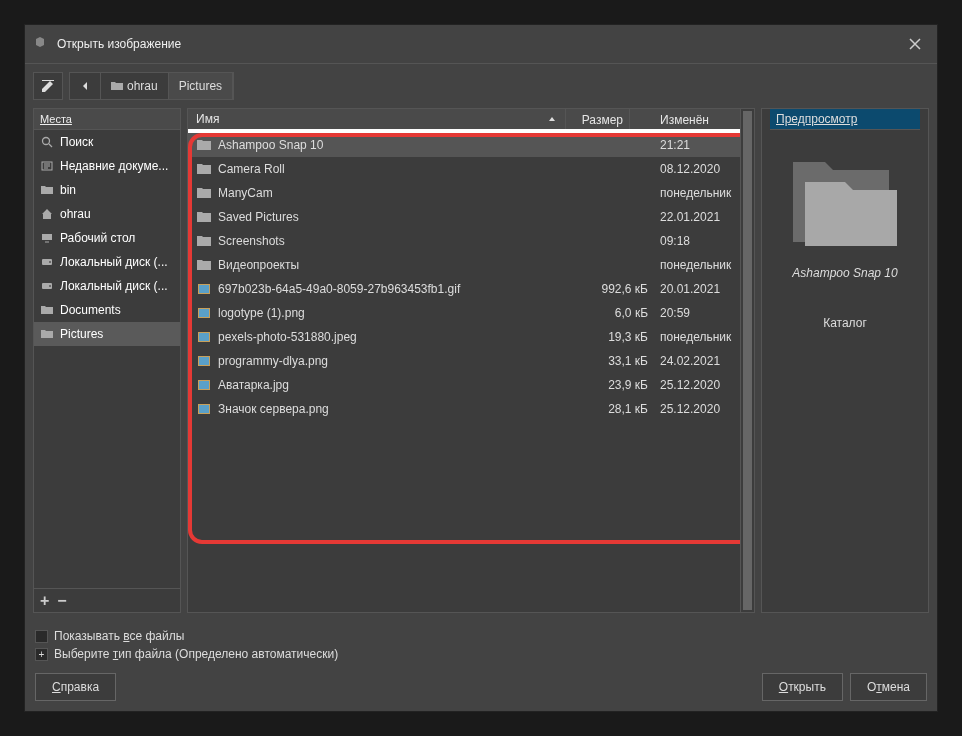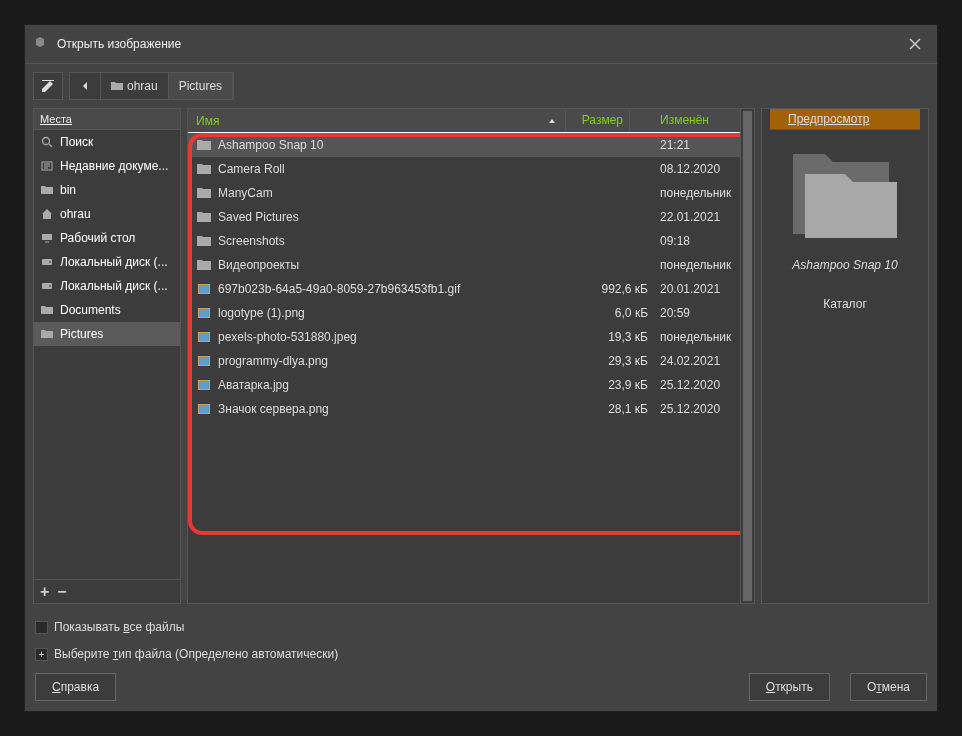--- a/index.html
+++ b/index.html
@@ -92,22 +92,22 @@
   border:1px solid #555;
   background:#3c3c3c;
   display:flex;
   flex-direction:column;
   position:relative;
 }
 .file-header {
   display:flex;
   height:24px;
   background:#4a4a4a;
-  border-bottom:1px solid #ffffff;
-  color:#84cc16;
+  border-bottom:4px solid #ffffff;
+  color:#e5e5e5;
   font-size:12px;
 }
 .col-name { flex:1; padding:4px 8px; display:flex; align-items:center; justify-content:space-between; border-right:1px solid #555; cursor:pointer;}
 .col-size { width:64px; padding:4px 6px; text-align:right; border-right:1px solid #555; cursor:pointer;}
 .col-mod { width:100px; padding:4px 6px; cursor:pointer;margin-left:24px;}
 .file-list { flex:1; position:relative; overflow:hidden; }
 .highlight-border {
   position:absolute; top:0; left:0; right:0; bottom:68px;
   border:4px solid #e53935; border-radius:14px; pointer-events:none;
 }
@@ -132,34 +132,34 @@
 }
 .preview-box {
   border:1px solid #555;
   background:#3c3c3c;
   padding:8px;
   display:flex;
   flex-direction:column;
   align-items:center;
   height: 100%;
 }
-.preview-header-row { width:100%; background:#a16207; border-bottom:1px solid #555; padding:3px 18px; margin:-8px -8px 0 -8px; }
+.preview-header-row { width:100%; background:#0c4a6e; border-bottom:1px solid #555; padding:3px 6px; margin:-8px -8px 8px -8px; }
 .folder-preview { margin-top:8px; }
 .preview-name { margin-top:10px; font-style:italic; color:#ddd; text-align:center; }
-.preview-type { margin-top:25px; color:#ddd; }
-
-.bottom-opts { padding: 8px 10px 2px 10px; display:flex; flex-direction:column; gap:13px; }
+.preview-type { margin-top:36px; color:#ddd; }
+
+.bottom-opts { padding: 8px 10px 2px 10px; display:flex; flex-direction:column; gap:4px; }
 .chk-row { display:flex; align-items:center; gap:6px; cursor:pointer; }
 .chk { width:13px; height:13px; background:#2a2a2a; border:1px solid #555; display:flex; align-items:center; justify-content:center; font-size:10px; color:#ddd;}
 .hotkey { text-decoration: underline; }
 
 .button-bar {
   display:flex;
   padding:10px;
-  gap:20px;
+  gap:7px;
 }
 .button-bar .spacer { flex:1; }
 .btn {
   height:28px; padding:0 16px;
   background:#3c3c3c; border:1px solid #666;
   color:#ddd; display:flex; align-items:center; justify-content:center;
   cursor:pointer; font-size:12px;
 }
 
 svg { display:block; }
@@ -406,21 +406,21 @@
             <span class="f-mod">понедельник</span>
           </div>
           <div class="file-row">
             <span class="f-icon">
               <svg width="14" height="12" viewBox="0 0 14 12">
                 <rect x="1" y="1" width="12" height="10" fill="#c8a05a"></rect>
                 <rect x="2" y="2" width="10" height="8" fill="#5aa0c8"></rect>
               </svg>
             </span>
             <span class="f-name">programmy-dlya.png</span>
-            <span class="f-size">29,3 кБ</span>
+            <span class="f-size">33,1 кБ</span>
             <span class="f-mod">24.02.2021</span>
           </div>
           <div class="file-row">
             <span class="f-icon">
               <svg width="14" height="12" viewBox="0 0 14 12">
                 <rect x="1" y="1" width="12" height="10" fill="#c8a05a"></rect>
                 <rect x="2" y="2" width="10" height="8" fill="#5aa0c8"></rect>
               </svg>
             </span>
             <span class="f-name">Аватарка.jpg</span>

